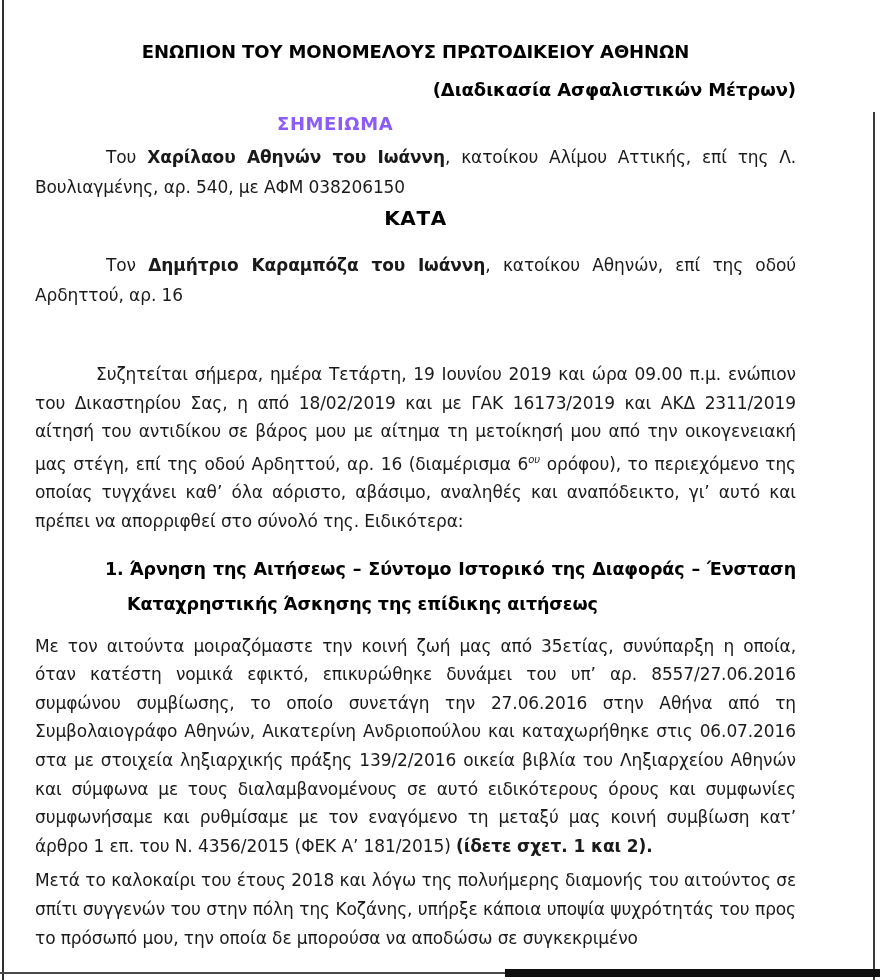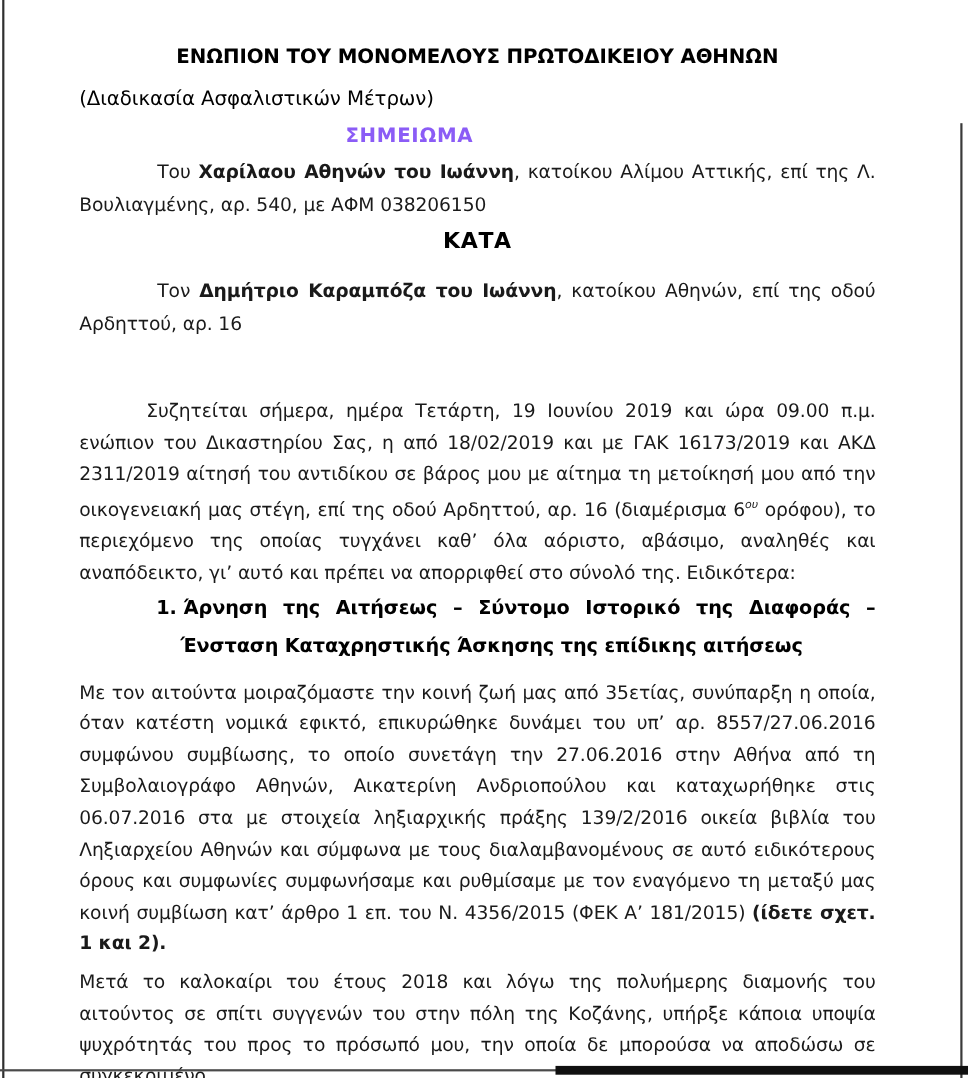--- a/index.html
+++ b/index.html
@@ -10,42 +10,42 @@
   body {
     width: 880px;
     height: 980px;
     position: relative;
     overflow: hidden;
   }
   .page {
     position: absolute;
     inset: 0;
     box-sizing: border-box;
-    padding: 40px 84px 0 72px;
+    padding: 40px 84px 0 35px;
     font-family: "DejaVu Sans", "Liberation Sans", sans-serif;
     font-size: 17px;
     color: #1a1a1a;
     letter-spacing: -0.1px;
   }
   .page p { margin: 0; }
   .bold { font-weight: bold; }
 
   .court-heading {
     font-weight: bold;
     font-size: 18px;
     color: #000;
     line-height: 24px;
     text-align: center;
   }
   .procedure-heading {
-    font-weight: normal;
+    font-weight: bold;
     font-size: 18px;
     color: #000;
     line-height: 24px;
-    text-align: left;
+    text-align: right;
     margin-top: 14px !important;
   }
   .doc-type-heading {
     font-weight: bold;
     font-size: 18px;
     color: #8b5cf6;
     line-height: 24px;
     margin-top: 10px !important;
     margin-left: 242px !important;
     letter-spacing: 0.6px;
@@ -74,21 +74,21 @@
     margin-top: 50px !important;
     text-indent: 61px;
   }
   .sup-ord {
     font-size: 10px;
     vertical-align: 7px;
     letter-spacing: 0;
     font-style: italic;
   }
   .section-heading {
-    margin-top: 0;
+    margin-top: 16px;
     font-weight: bold;
     color: #000;
     font-size: 17.5px;
     line-height: 35px;
     padding-left: 92px;
     text-indent: -22px;
     text-align: justify;
   }
   .section-num { padding-right: 6px; }
   .history-para { margin-top: 10px !important; }

